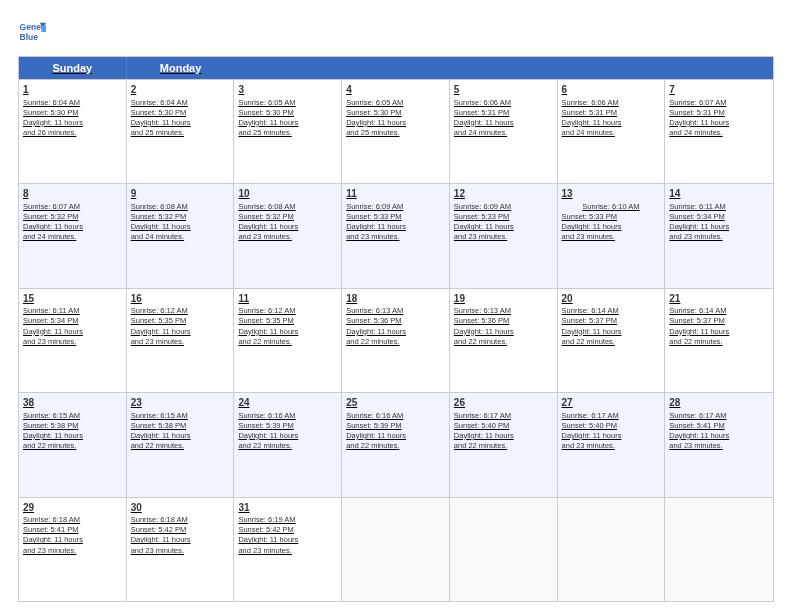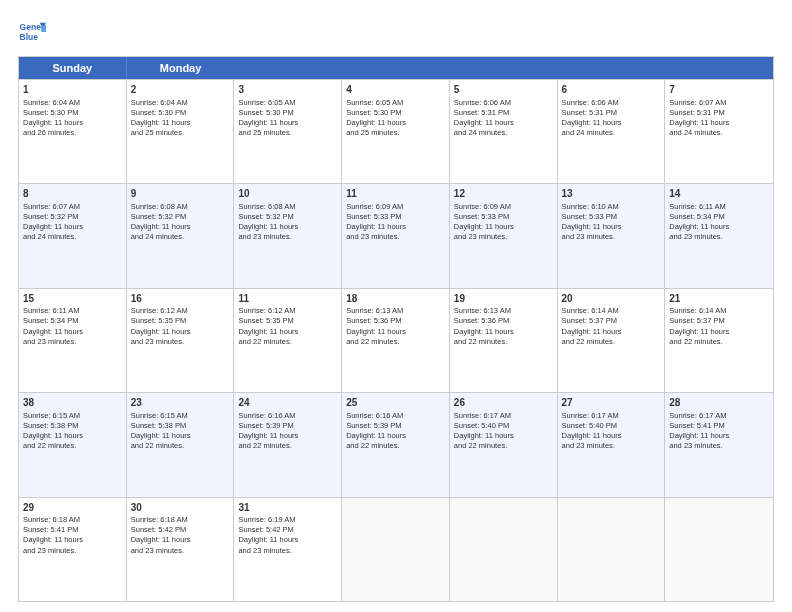--- a/index.html
+++ b/index.html
@@ -42,20 +42,21 @@
     }
     .location {
       font-size: 14px;
       color: #555;
     }
     .calendar {
       flex: 1;
       display: flex;
       flex-direction: column;
       border: 1px solid #ccc;
+      text-decoration: underline;
     }
     .cal-header {
       display: grid;
       grid-template-columns: repeat(7, 1fr);
       background: #3a6abf;
     }
     .cal-header-cell {
       color: #fff;
       font-size: 11px;
       font-weight: bold;
@@ -201,21 +202,21 @@
           </div>
           <div class="cal-cell alt-row">
             <span class="day-num">12</span>
             <span style="display: block;">Sunrise: 6:09 AM</span>
             <span style="display: block;">Sunset: 5:33 PM</span>
             <span style="display: block;">Daylight: 11 hours</span>
             <span style="display: block;">and 23 minutes.</span>
           </div>
           <div class="cal-cell alt-row">
             <span class="day-num">13</span>
-            <span style="display: block;">Sunrise: 6:10 AM</span>
+            <span style="display: block; text-align: center;">Sunrise: 6:10 AM</span>
             <span style="display: block;">Sunset: 5:33 PM</span>
             <span style="display: block;">Daylight: 11 hours</span>
             <span style="display: block;">and 23 minutes.</span>
           </div>
           <div class="cal-cell alt-row">
             <span class="day-num">14</span>
             <span style="display: block;">Sunrise: 6:11 AM</span>
             <span style="display: block;">Sunset: 5:34 PM</span>
             <span style="display: block;">Daylight: 11 hours</span>
             <span style="display: block;">and 23 minutes.</span>

